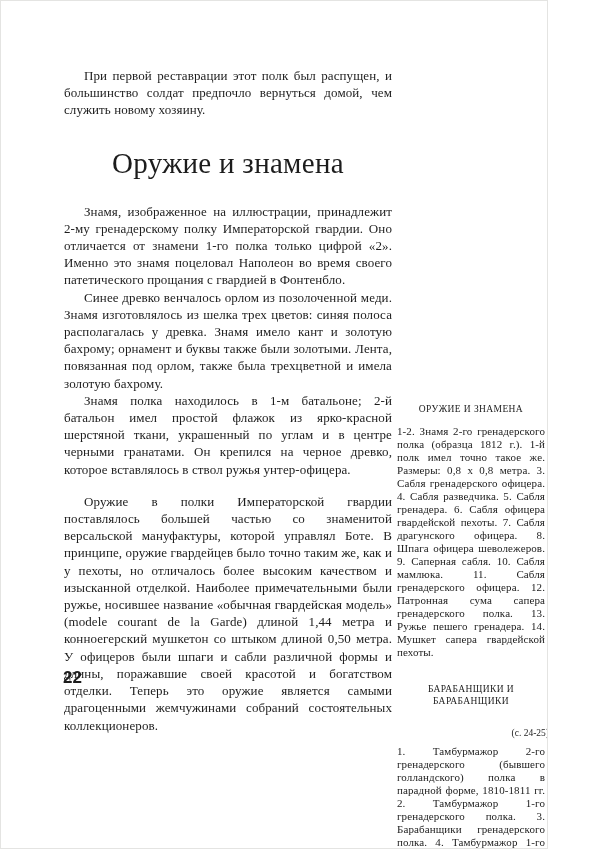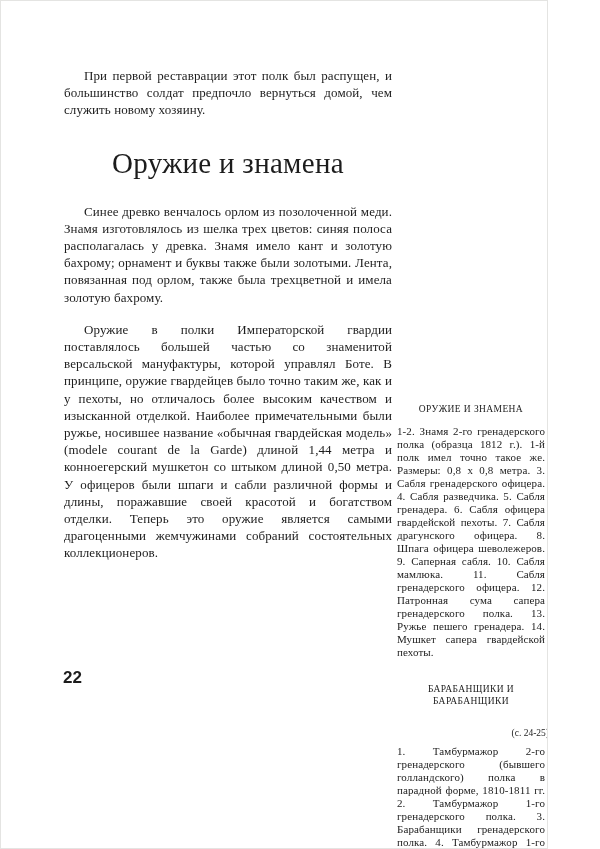--- a/index.html
+++ b/index.html
@@ -94,23 +94,25 @@
 </head>
 <body>
 
 <div class="page">
 
   <div class="main-col">
     <p>При первой реставрации этот полк был распущен, и большинство солдат предпочло вернуться домой, чем служить новому хозяину.</p>
 
     <h1 class="chapter-heading">Оружие и знамена</h1>
 
+    <p>Знамя, изображенное на иллюстрации, принадлежит 2-му гренадерскому полку Императорской гвардии. Оно отличается от знамени 1-го полка только цифрой «2». Именно это знамя поцеловал Наполеон во время своего патетического прощания с гвардией в Фонтенбло.</p>
 
     <p>Синее древко венчалось орлом из позолоченной меди. Знамя изготовлялось из шелка трех цветов: синяя полоса располагалась у древка. Знамя имело кант и золотую бахрому; орнамент и буквы также были золотыми. Лента, повязанная под орлом, также была трехцветной и имела золотую бахрому.</p>
 
+    <p>Знамя полка находилось в 1-м батальоне; 2-й батальон имел простой флажок из ярко-красной шерстяной ткани, украшенный по углам и в центре черными гранатами. Он крепился на черное древко, которое вставлялось в ствол ружья унтер-офицера.</p>
 
 
     <p class="spaced"><span>Оружие в полки Императорской гвардии поставлялось большей частью со знаменитой версальской мануфактуры, которой управлял Боте. В принципе, оружие гвардейцев было точно таким же, как и у пехоты, но отличалось более высоким качеством и изысканной отделкой. Наиболее примечательными были ружье, носившее название «обычная гвардейская модель» </span><span class="em">(modele courant de la Garde)</span><span> длиной 1,44 метра и конноегерский мушкетон со штыком длиной 0,50 метра. У офицеров были шпаги и сабли различной формы и длины, поражавшие своей красотой и богатством отделки. Теперь это оружие является самыми драгоценными жемчужинами собраний состоятельных коллекционеров.</span></p>
   </div>
 
   <aside class="sidebar">
     <h3>ОРУЖИЕ И ЗНАМЕНА</h3>
 
     <p class="caption">1-2. Знамя 2-го гренадерского полка (образца 1812 г.). 1-й полк имел точно такое же. Размеры: 0,8 х 0,8 метра. 3. Сабля гренадерского офицера. 4. Сабля разведчика. 5. Сабля гренадера. 6. Сабля офицера гвардейской пехоты. 7. Сабля драгунского офицера. 8. Шпага офицера шеволежеров. 9. Саперная сабля. 10. Сабля мамлюка. 11. Сабля гренадерского офицера. 12. Патронная сума сапера гренадерского полка. 13. Ружье пешего гренадера. 14. Мушкет сапера гвардейской пехоты.</p>
 

